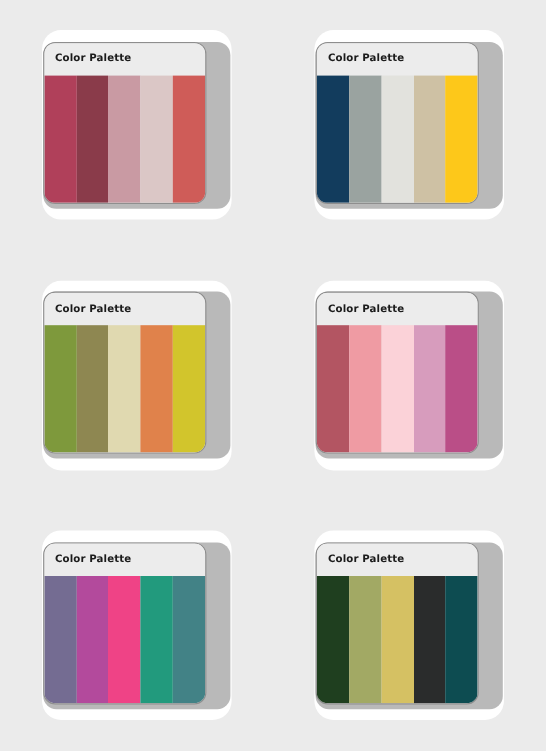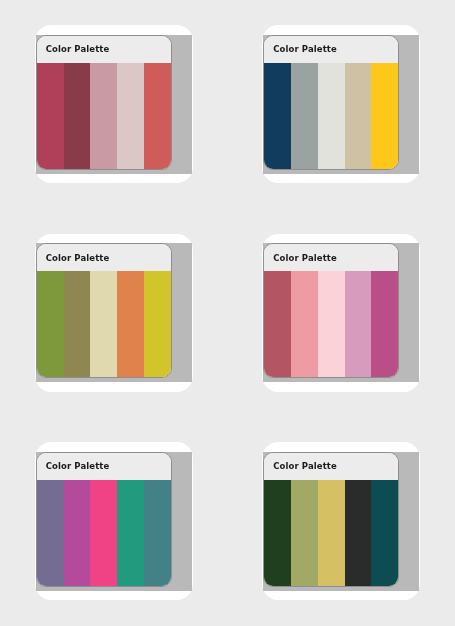--- a/index.html
+++ b/index.html
@@ -39,21 +39,21 @@
     display: flex;
     align-items: center;
     justify-content: center;
     box-sizing: border-box;
   }
 
   
   .panel-shadow {
     width: 156px;
     height: 139px;
-    border-radius: 0;
+    border-radius: 11px;
     background: #b9b9b9;
     box-sizing: border-box;
     padding: 0;
     position: relative;
   }
 
   .panel {
     position: absolute;
     left: 0px;
     top: 0px;

